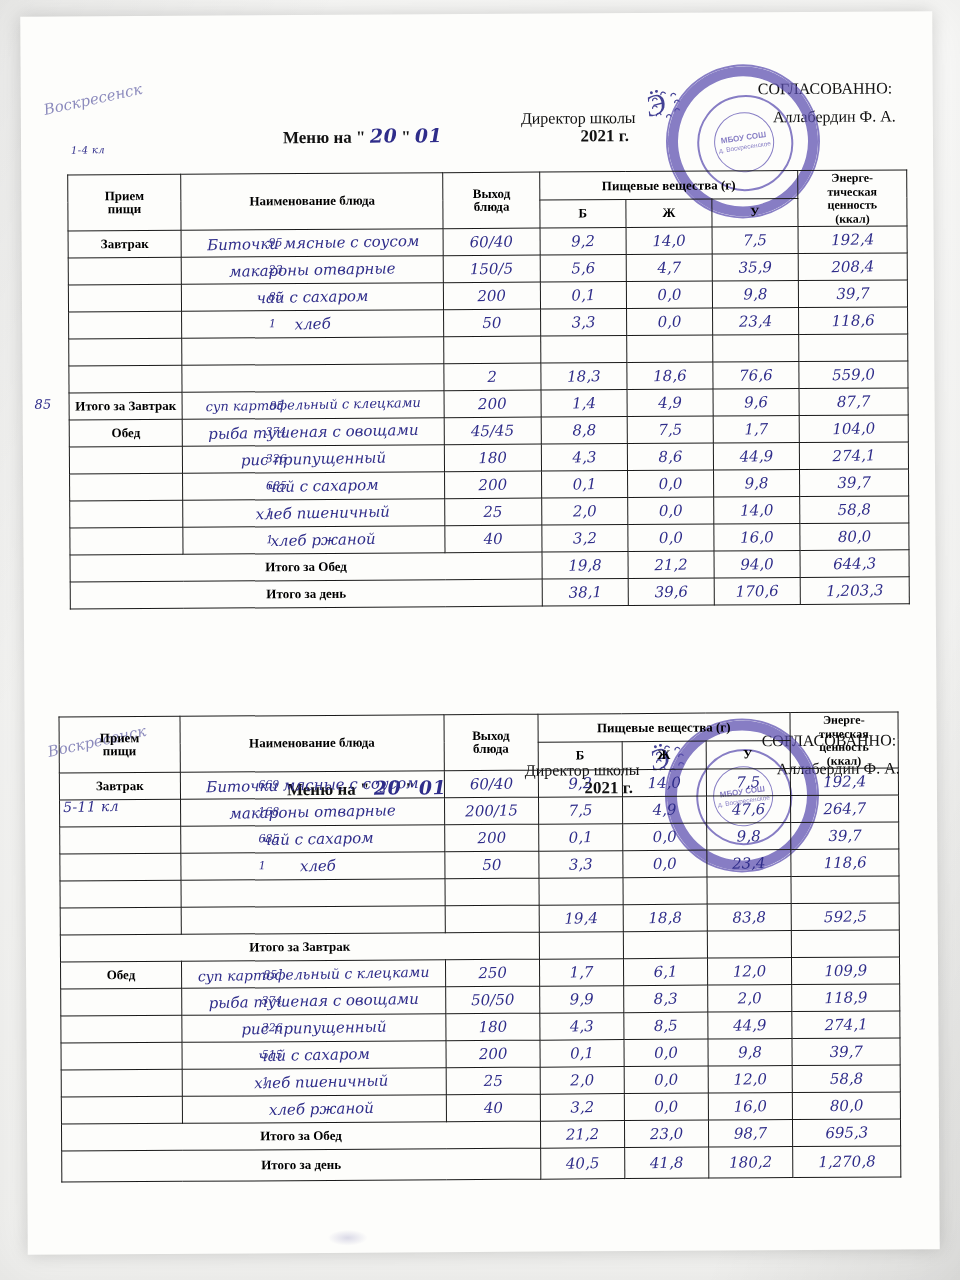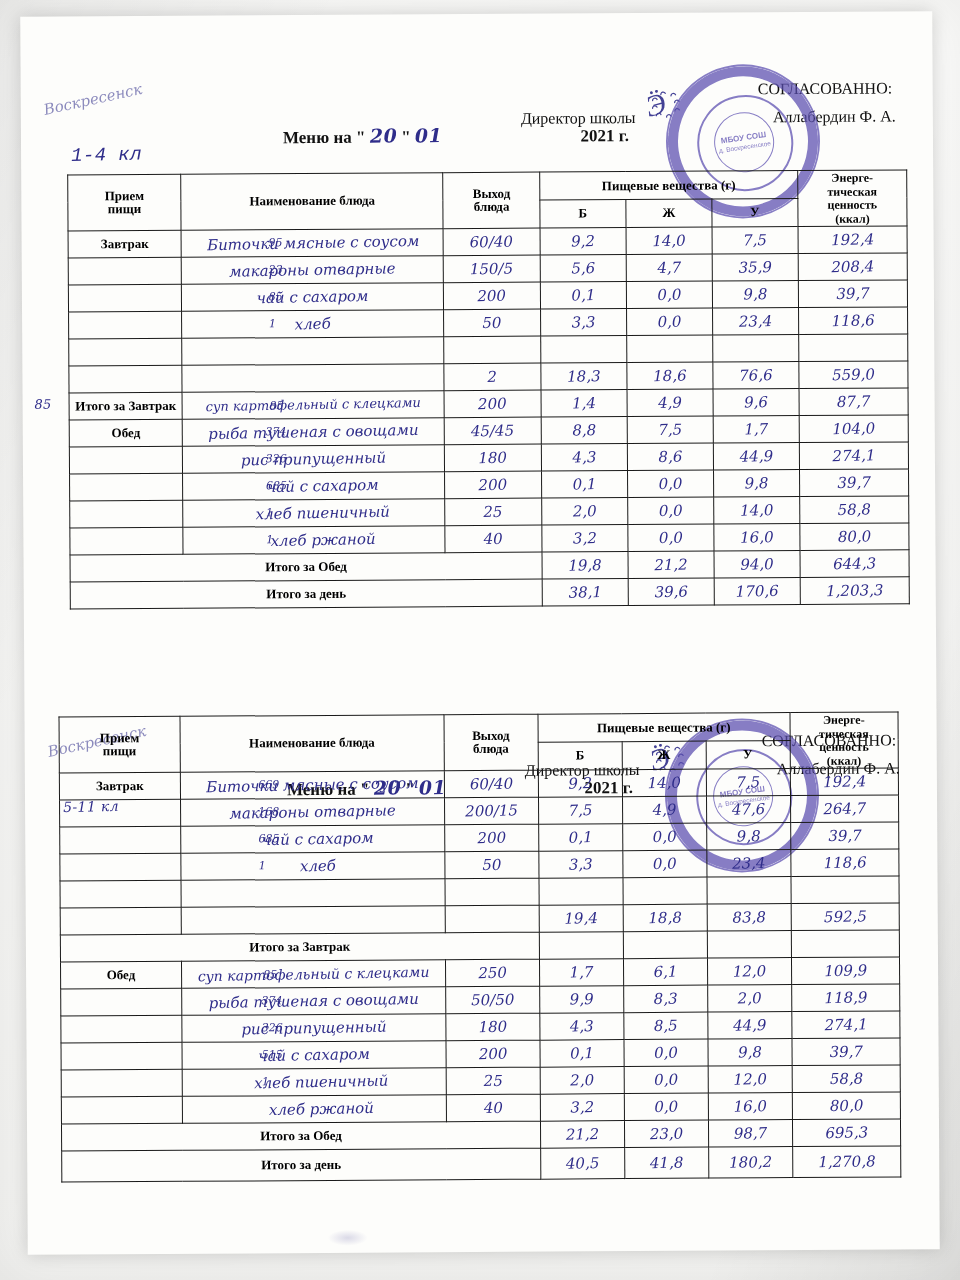--- a/index.html
+++ b/index.html
@@ -151,21 +151,21 @@
       <div class="menu-title print" style="left:262px;top:58px;">
         <span>Меню на</span>
         <span>"</span>
         <span class="hw" style="display:inline-block;font-size:19px;">20</span>
         <span>"</span>
         <span class="hw" style="display:inline-block;font-size:19px;">01</span>
         <span style="display:inline-block;width:130px"></span>
         <span>2021 г.</span>
       </div>
 
-      <div class="hw" style="position:absolute;left:50px;top:76px;font-size:19px;font-family:Liberation Mono, monospace;">1-4 кл</div>
+      <div class="hw" style="position:absolute;left:50px;top:76px;font-size:10px;">1-4 кл</div>
     </div>
 
     <div class="block" style="top:158px;left:46px;">
       <table class="menu">
         <colgroup>
           <col style="width:108px">
             <col style="width:250px">
             <col style="width:92px">
           <col style="width:82px">
             <col style="width:82px">

